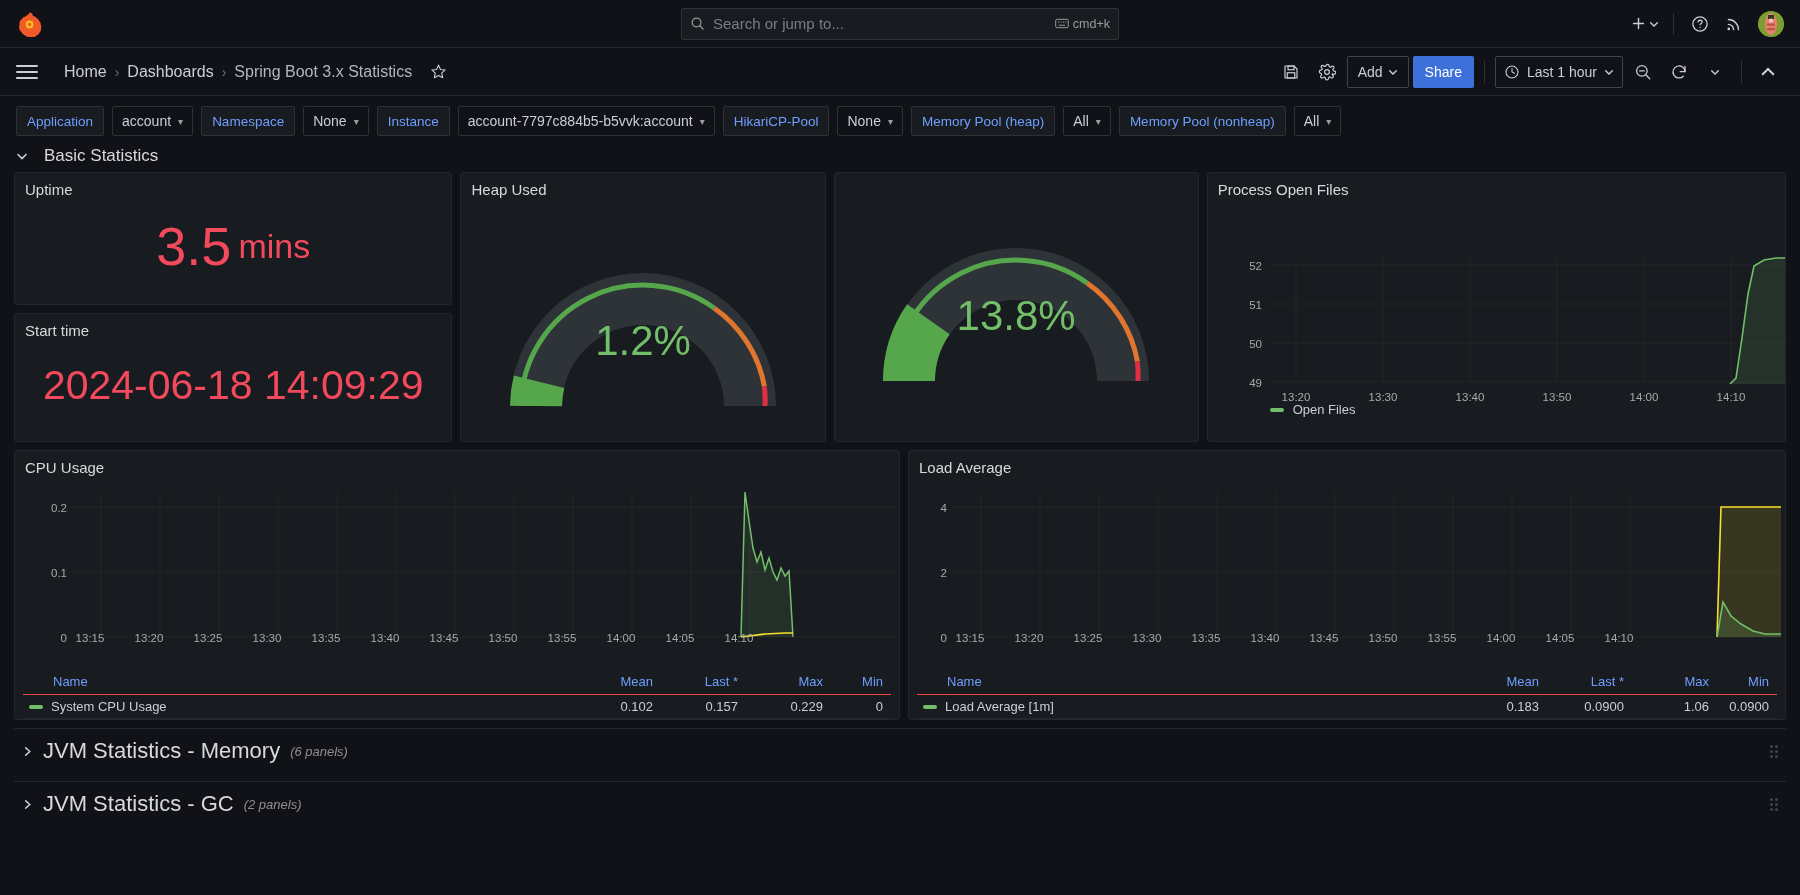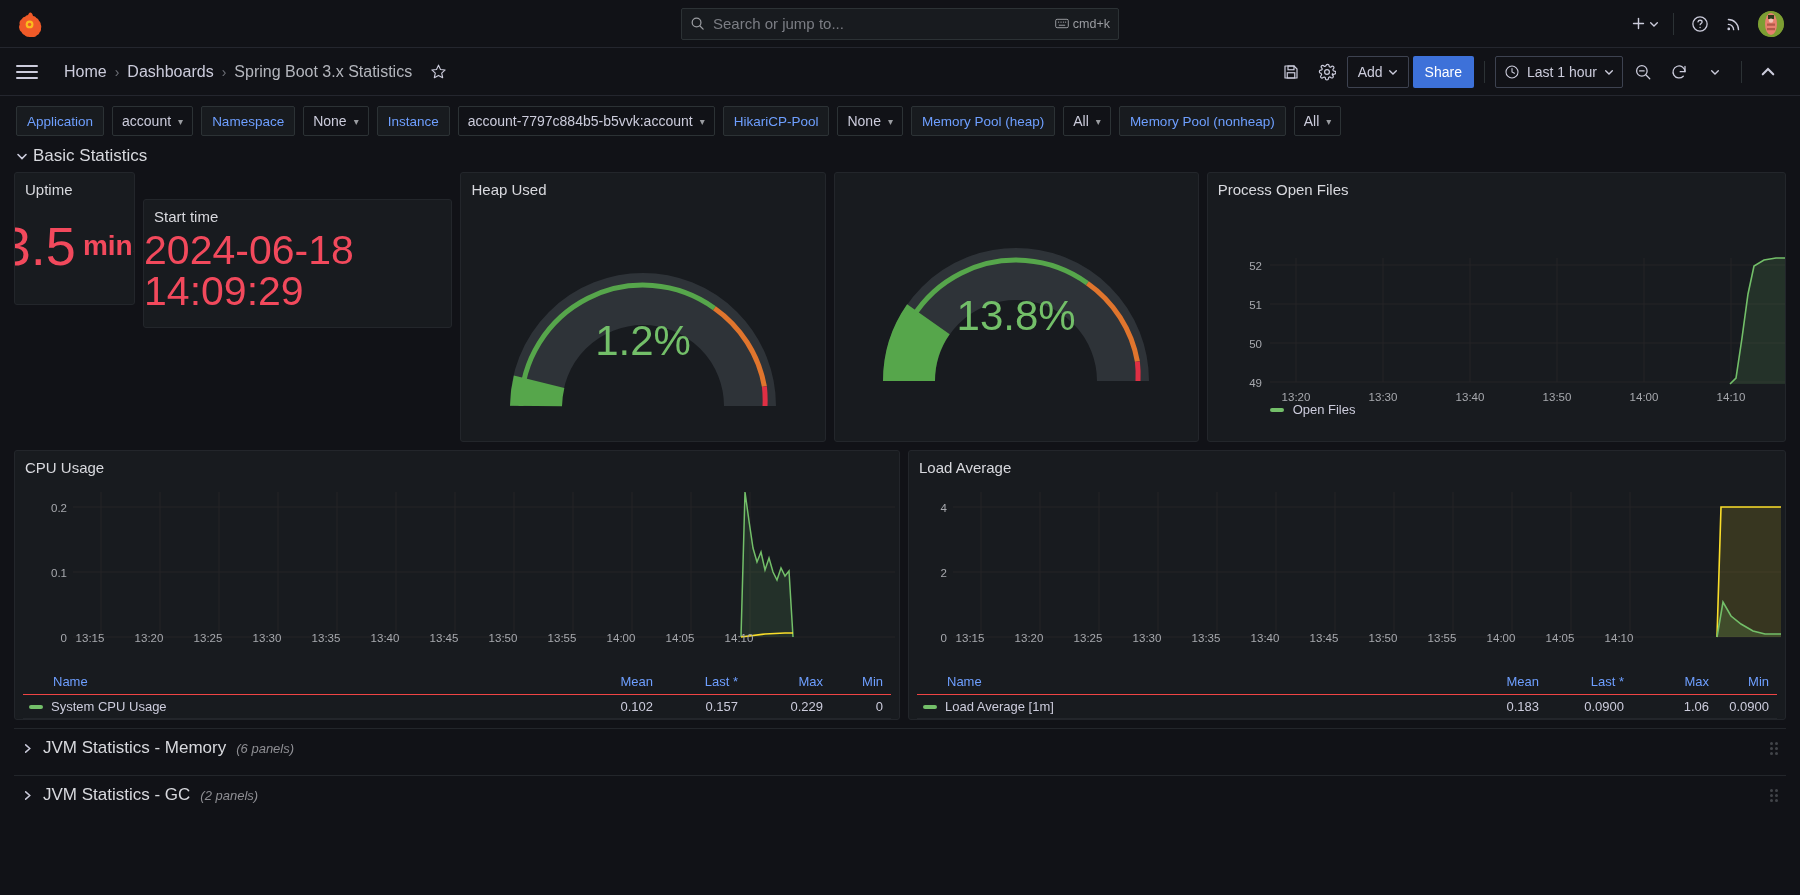--- a/index.html
+++ b/index.html
@@ -108,21 +108,21 @@
   .var-value {
     height: 30px; display:flex; align-items:center; gap:7px; padding: 0 9px;
     background: #111217; border: 1px solid #2c3235;
     border-radius: 2px; color:#ccccdc; font-size: 14px;
     cursor: pointer; white-space: nowrap; margin-left: 8px;
   }
   .chev { font-size: 10px; color:#9a9ca1; }
 
   
   .row-header {
-    display:flex; align-items:center; gap: 5px;
+    display:flex; align-items:center; gap: 16px;
     padding: 2px 16px 6px 16px; cursor:pointer;
   }
   .row-title { font-size: 17px; font-weight: 500; color: #d8d9de; }
   .row-caret { color:#ccccdc; font-size: 12px; display:flex; }
   .row-count { font-size: 13px; color:#8e8e93; font-style: italic; }
 
   
   .grid { padding: 0 14px; }
   .grid-row { display:flex; gap: 8px; margin-bottom: 8px; }
   .panel {
@@ -170,21 +170,21 @@
   .series-name { display:flex; align-items:center; gap: 8px; }
   .series-swatch { width: 14px; height: 4px; border-radius: 2px; flex: none; }
 
   
   .collapsed-row {
     display:flex; align-items:center; gap: 10px;
     margin: 0 14px 8px 14px; padding: 9px 8px;
     border-top: 1px solid #23262b;
     cursor: pointer;
   }
-  .collapsed-row .row-title { font-size: 17px; }
+  .collapsed-row .row-title { font-size: 22px; }
   .drag-dots {
     margin-left:auto; display:grid; grid-template-columns: repeat(2, 3px);
     gap: 2px; opacity: .5;
   }
   .drag-dots i { width:3px; height:3px; background:#72767b; border-radius:50%; display:block; }
 </style>
 </head>
 <body>
 
 <div class="topnav">
@@ -391,33 +391,33 @@
       <polyline points="2,4.5 6,8.5 10,4.5"></polyline>
     </svg>
   </span>
   <span class="row-title">Basic Statistics</span>
 </div>
 
 <div class="grid">
 
   <div class="grid-row">
 
-    <div style="display:flex; flex-direction:row; gap:8px; width:442px;">
+    <div style="display:flex; flex-direction:column; gap:8px; width:442px;">
 
       <div class="panel" style="height:133px;">
         <div class="panel-title">Uptime</div>
         <div class="stat-body" style="height:95px;">
           <div class="stat-value">
             <span style="font-size:54px;">3.5</span>
-            <span style="font-size:28px;font-weight:bold;">mins</span>
+            <span style="font-size:34px;">mins</span>
           </div>
         </div>
       </div>
 
-      <div class="panel" style="height:129px;margin-top:27px;">
+      <div class="panel" style="height:129px;">
         <div class="panel-title">Start time</div>
         <div class="stat-body" style="height:92px;">
           <div class="stat-value" style="font-size:41px;">2024-06-18 14:09:29</div>
         </div>
       </div>
     </div>
 
     <div class="panel" style="width:368px; height:270px;">
       <div class="panel-title">Heap Used</div>
       <div class="gauge-wrap" style="height:230px;">

